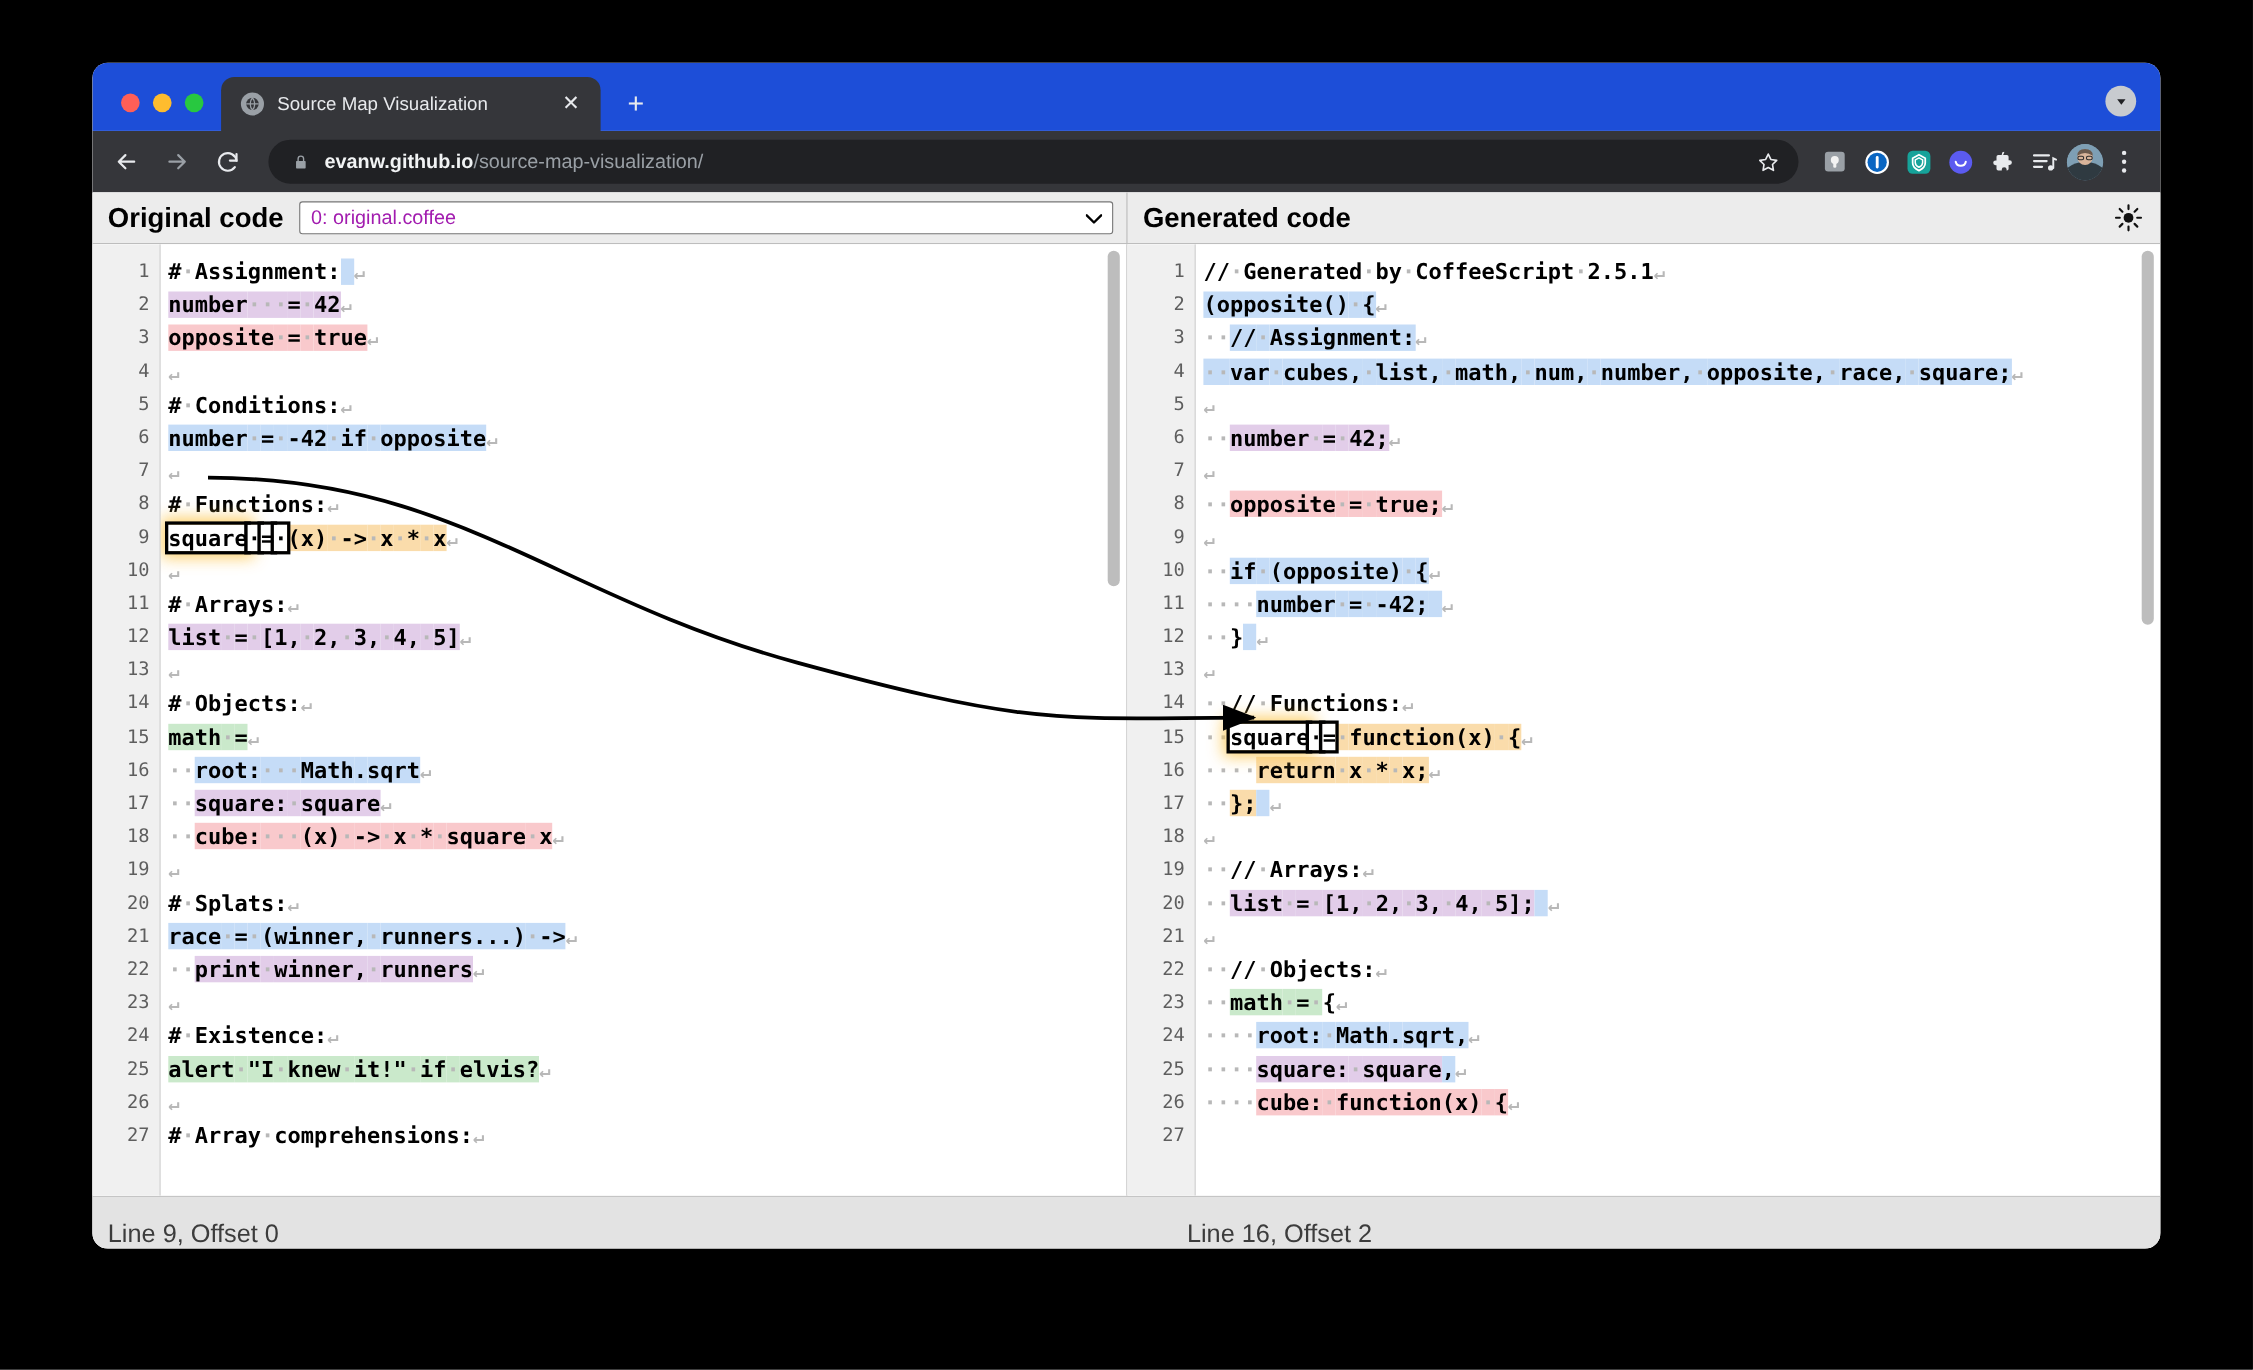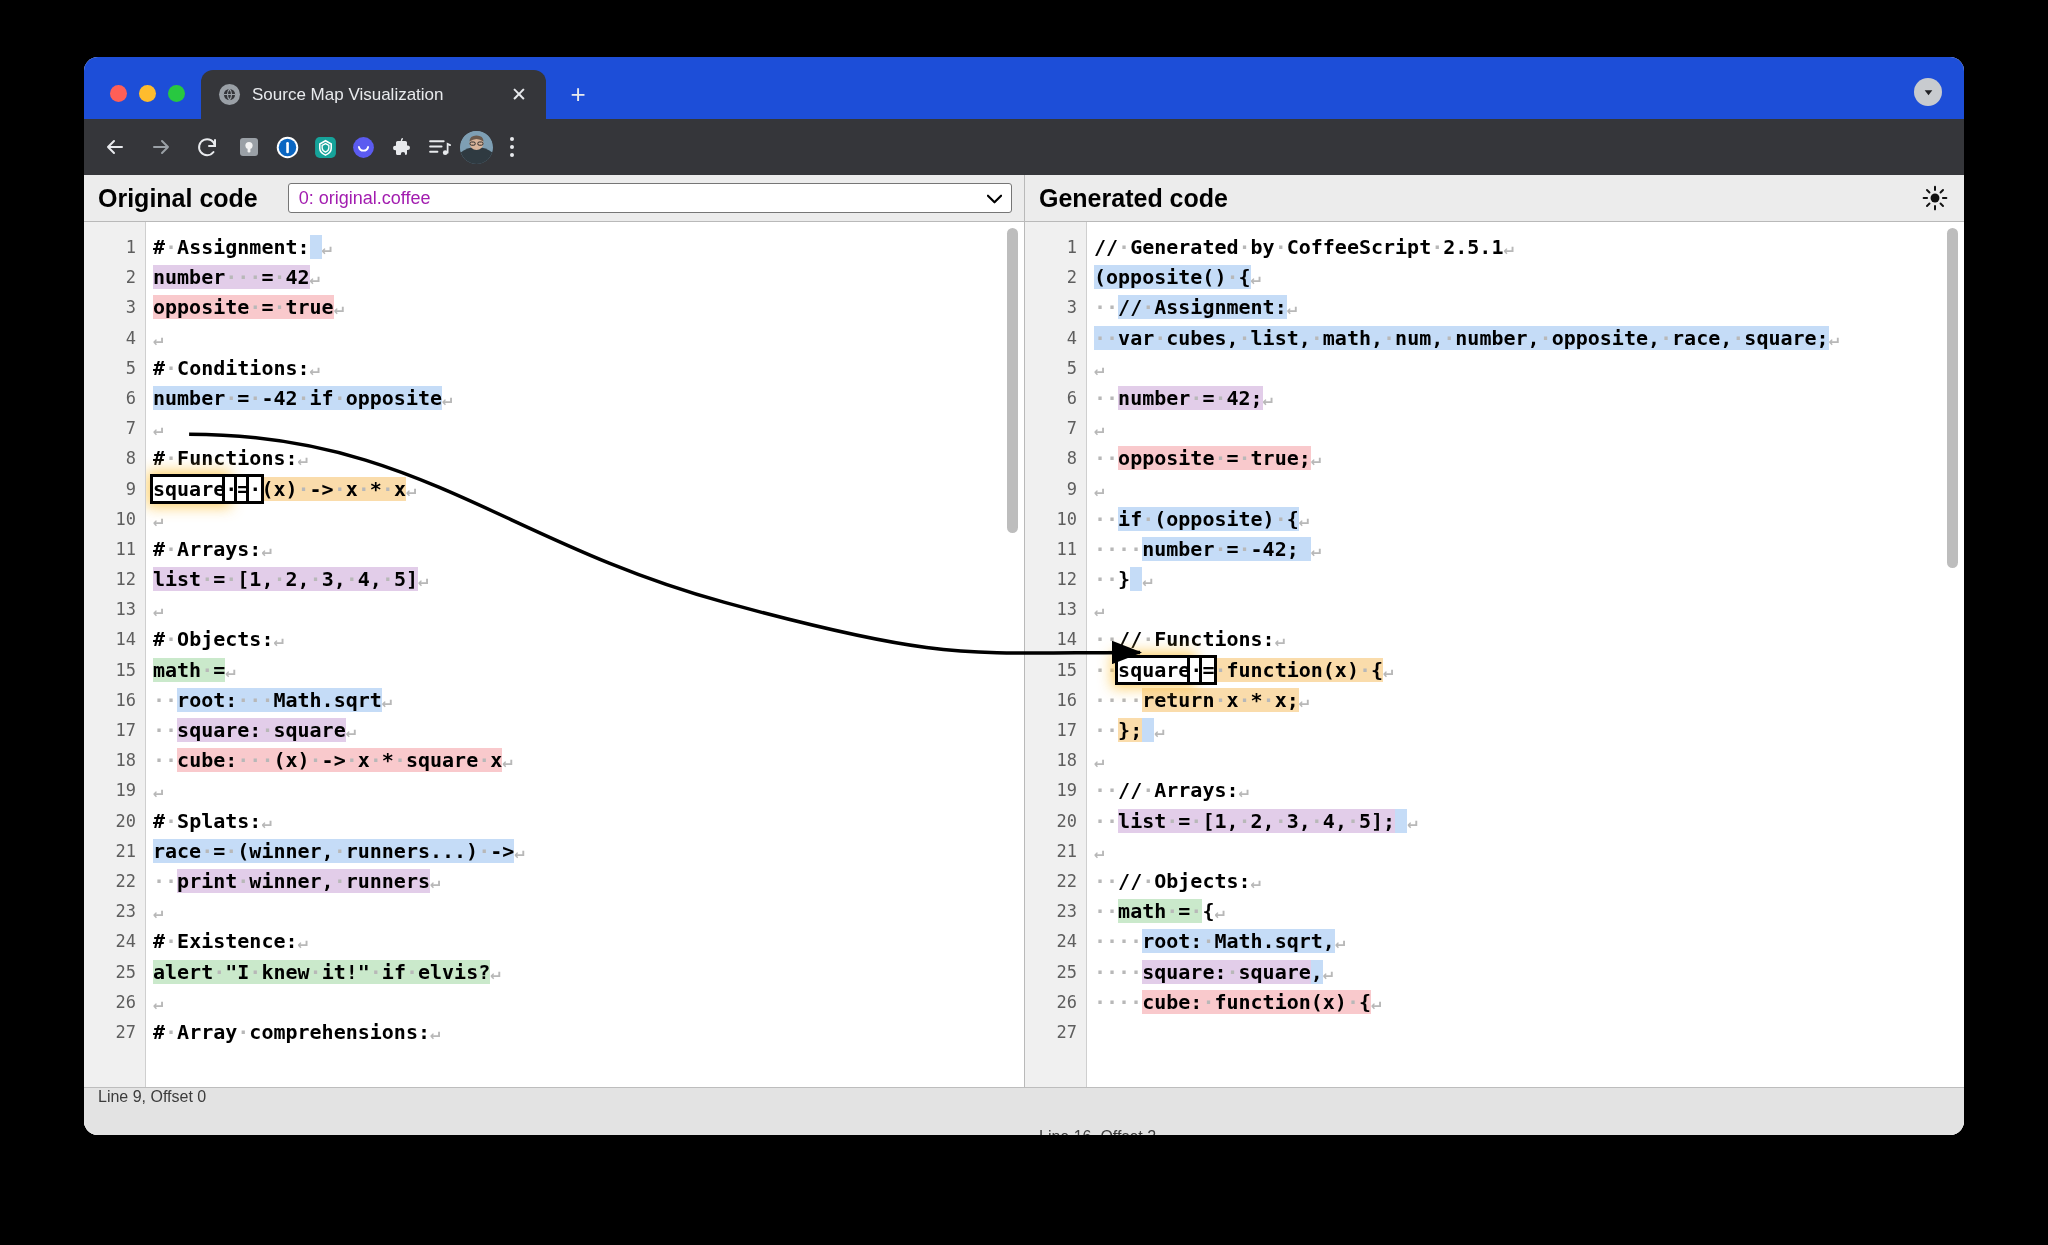--- a/index.html
+++ b/index.html
@@ -155,21 +155,21 @@
     display: flex;
     height: 47px;
     background: #ececec;
     border-bottom: 1px solid #b9b9b9;
     flex: none;
   }
   .panel-head {
     display: flex;
     align-items: center;
     padding: 0 12px 0 14px;
-    gap: 30px;
+    gap: 14px;
     min-width: 0;
   }
   #head-left { width: 941px; flex: none; border-right: 1px solid #b9b9b9; }
   #head-right { flex: 1; }
   .panel-title {
     font-size: 25px;
     font-weight: 700;
     color: #000;
     white-space: nowrap;
   }
@@ -272,23 +272,24 @@
     z-index: 8;
   }
 
   
   #status-bar {
     height: 48px;
     flex: none;
     background: #e3e3e3;
     border-top: 1px solid #bdbdbd;
     display: flex;
-    align-items: flex-start;
-    font-size: 16px;
+    align-items: flex-end;
+    font-size: 23px;
     color: #3c3c3c;
+    gap: 40px;
   }
   #status-left  { width: 941px; flex: none; padding-left: 14px; }
   #status-right { flex: 1; padding-left: 14px; margin-top: 40px; }
 </style>
 </head>
 <body>
 
 <div id="browser-window">
 
   <div id="tab-strip">
@@ -329,20 +330,33 @@
           <path d="M5 12h14M13 6l6 6-6 6"></path>
         </svg>
     </div>
     <div class="nav-btn">
       <svg width="24" height="24" viewBox="0 0 24 24" fill="none" stroke="#e8eaed" stroke-width="2" stroke-linecap="round">
           <path d="M20 11a8 8 0 1 0-1.5 6"></path>
           <path d="M20 5v6h-6"></path>
         </svg>
     </div>
 
+    <div id="omnibox">
+      <span id="lock-icon">
+        <svg width="15" height="17" viewBox="0 0 24 24" fill="#9aa0a6">
+            <path d="M12 2a5 5 0 0 0-5 5v3H6a1 1 0 0 0-1 1v9a1 1 0 0 0 1 1h12a1 1 0 0 0 1-1v-9a1 1 0 0 0-1-1h-1V7a5 5 0 0 0-5-5zm0 2a3 3 0 0 1 3 3v3H9V7a3 3 0 0 1 3-3z"></path>
+          </svg>
+      </span>
+      <span id="url-text"><b>evanw.github.io</b>/source-map-visualization/</span>
+      <span id="star-button">
+        <svg width="21" height="21" viewBox="0 0 24 24" fill="none" stroke="#e8eaed" stroke-width="1.7" stroke-linejoin="round">
+            <path d="M12 3.5l2.7 5.6 6.1.9-4.4 4.3 1 6.1-5.4-2.9-5.4 2.9 1-6.1L3.2 10l6.1-.9z"></path>
+          </svg>
+      </span>
+    </div>
 
     <div class="ext-icon">
       <svg width="24" height="24" viewBox="0 0 24 24">
           <rect x="3" y="3" width="18" height="18" rx="3" fill="#9aa0a6"></rect>
           <circle cx="12" cy="10.5" r="3.6" fill="#f3f3f3"></circle>
           <rect x="10.6" y="12.5" width="2.8" height="5" rx="1.2" fill="#f3f3f3"></rect>
         </svg>
     </div>
     <div class="ext-icon">
       <svg width="25" height="25" viewBox="0 0 24 24">

